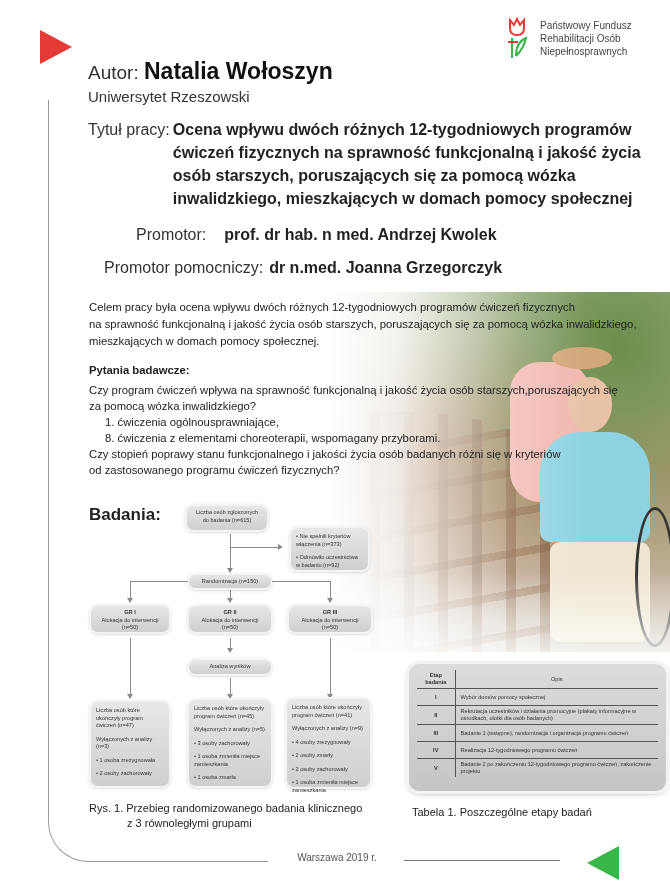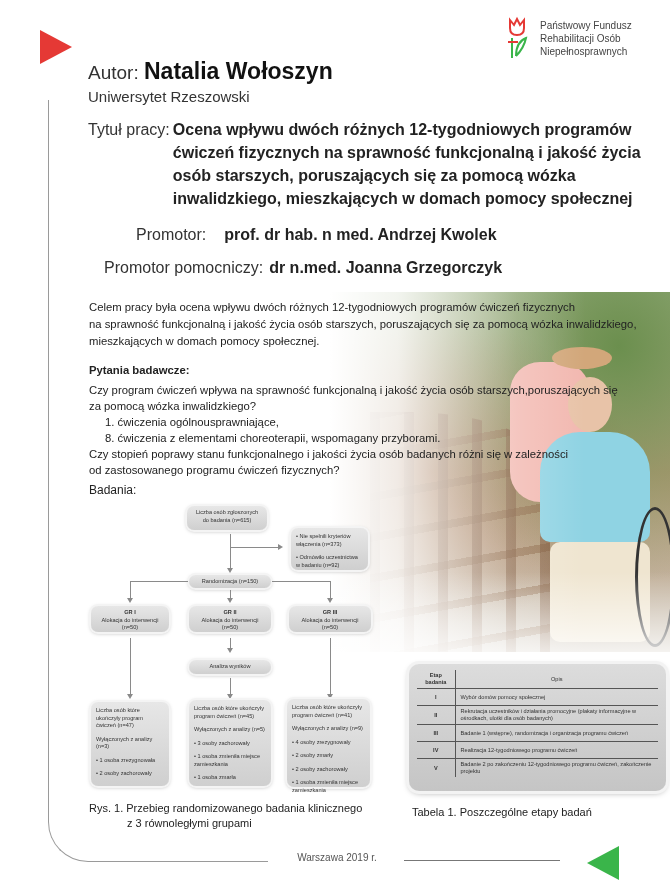--- a/index.html
+++ b/index.html
@@ -54,21 +54,21 @@
     .woman-hat { position: absolute; left: 222px; top: 55px; width: 60px; height: 22px; border-radius: 50%; background: #d2a77a; }
     .legs { position: absolute; left: 220px; top: 250px; width: 100px; height: 100px; background: #efe5d0; border-radius: 10px; }
     .wheel { position: absolute; left: 305px; top: 215px; width: 40px; height: 140px; border: 3px solid #333; border-radius: 50%; }
 
     .body-text { position: absolute; left: 89px; top: 299px; width: 590px; font-size: 11.3px; line-height: 17px; color: #222; }
     .body-text p { margin: 0; }
     .q-heading { position: absolute; left: 89px; top: 364px; font-size: 11.3px; font-weight: bold; color: #222; }
     .q-block { position: absolute; left: 89px; top: 382px; width: 580px; font-size: 11.3px; line-height: 16px; color: #222; }
     .q-block ol { margin-left: 16px; padding-left: 0; list-style: none; }
     .q-block li { line-height: 16px; }
-    .badania { position: absolute; left: 89px; top: 483px; font-size: 12px; font-weight: normal; color: #222; }
+    .badania { position: absolute; left: 89px; top: 505px; font-size: 17px; font-weight: bold; color: #222; }
 
     .fc-box { position: absolute; border-radius: 7px; background: linear-gradient(180deg, #e7e7e7 0%, #cfcfcf 100%);
       box-shadow: 0 0 0 2px #f4f4f4, 0 1px 4px rgba(0,0,0,0.35); font-size: 5.6px; line-height: 7.5px; color: #333; text-align: center; padding: 3px; }
     .fc-box.left { text-align: left; padding: 5px 5px; }
     .fc-box .b { font-weight: bold; }
     .fc-line { position: absolute; background: #8a8a8a; }
     .fc-arrow { position: absolute; width: 0; height: 0; border-left: 3px solid transparent; border-right: 3px solid transparent; border-top: 5px solid #8a8a8a; }
     .fc-arrow-r { position: absolute; width: 0; height: 0; border-top: 3px solid transparent; border-bottom: 3px solid transparent; border-left: 5px solid #8a8a8a; }
     .fc-item { margin-top: 6px; }
 
@@ -149,21 +149,21 @@
   <p>mieszkających w domach pomocy społecznej.</p>
 </div>
 <div class="q-heading">Pytania badawcze:</div>
 <div class="q-block">
   <div>Czy program ćwiczeń wpływa na sprawność funkcjonalną i jakość życia osób starszych,poruszających się</div>
   <div>za pomocą wózka inwalidzkiego?</div>
   <ol>
     <li>1. ćwiczenia ogólnousprawniające,</li>
     <li>8. ćwiczenia z elementami choreoterapii, wspomagany przyborami.</li>
   </ol>
-  <div>Czy stopień poprawy stanu funkcjonalnego i jakości życia osób badanych różni się w zależności</div>
+  <div>Czy stopień poprawy stanu funkcjonalnego i jakości życia osób badanych różni się w kryteriów</div>
   <div>od zastosowanego programu ćwiczeń fizycznych?</div>
 </div>
 <div class="badania">Badania:</div>
 
 <div>
   <div class="fc-box" style="left:187px; top:506px; width:80px; height:24px;">
     <div>Liczba osób zgłoszonych</div>
     <div>do badania (n=615)</div>
   </div>
   <div class="fc-line" style="left:230px; top:534px; width:1px; height:36px;"></div>

